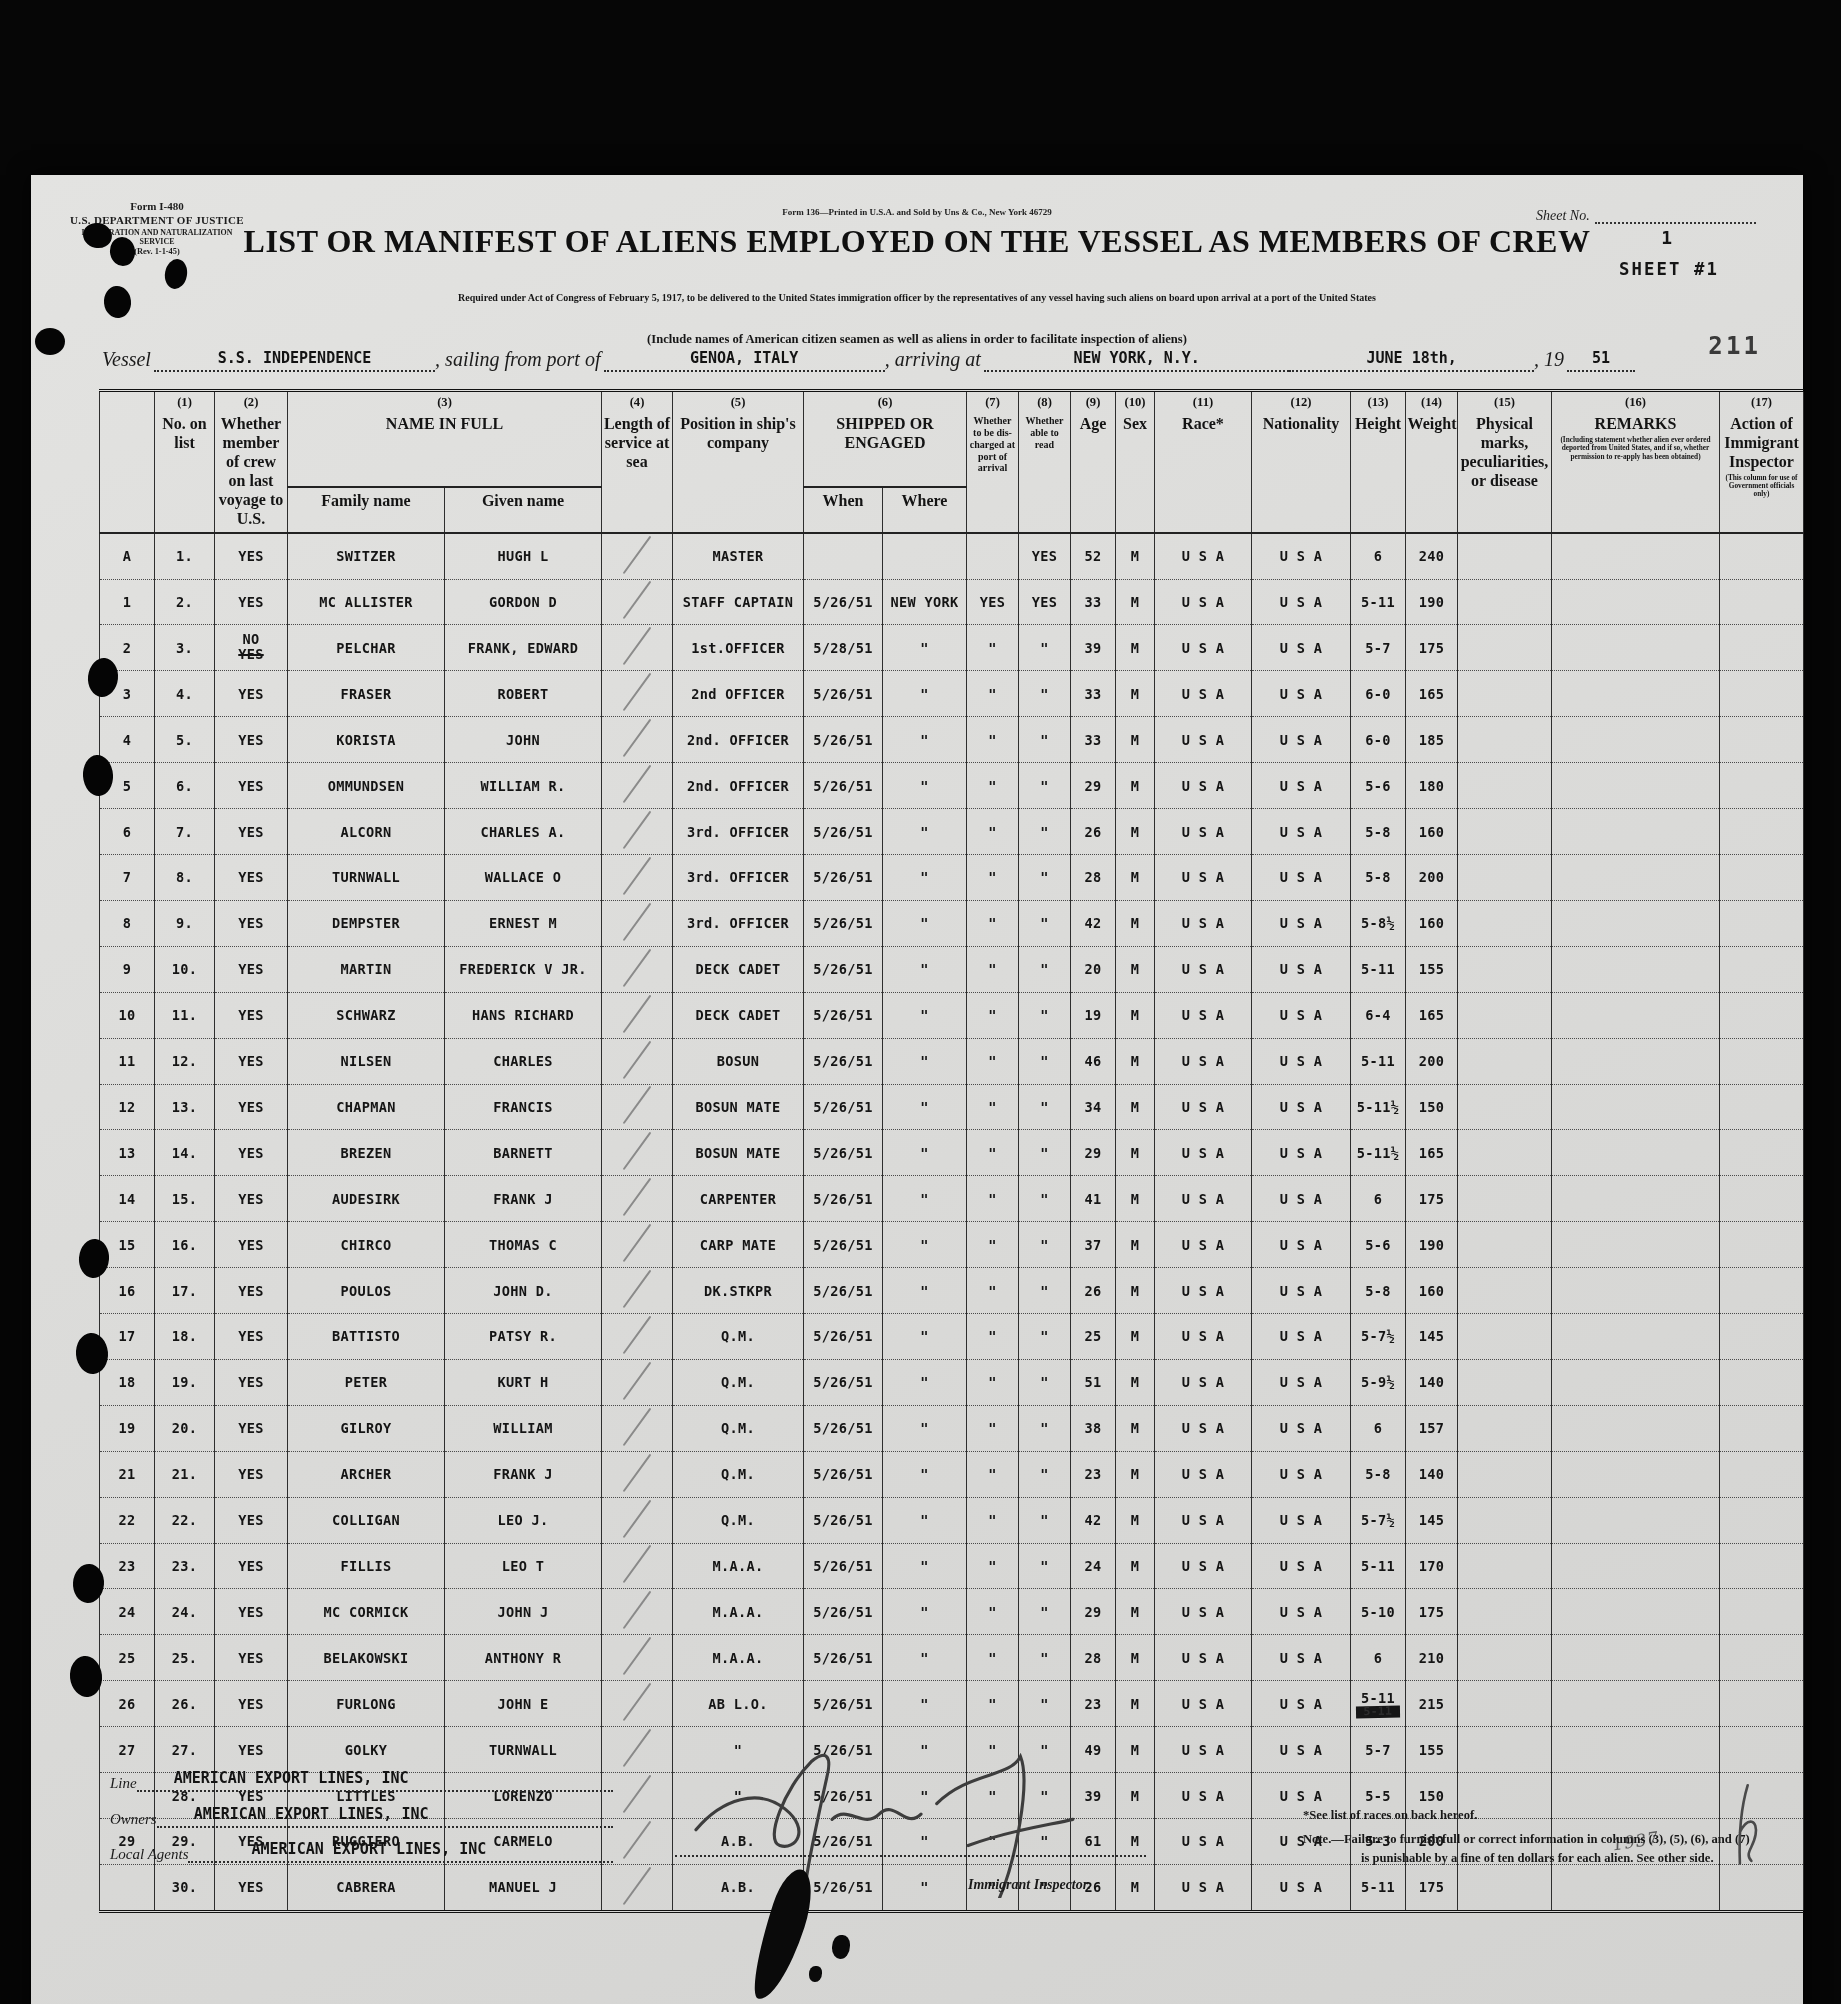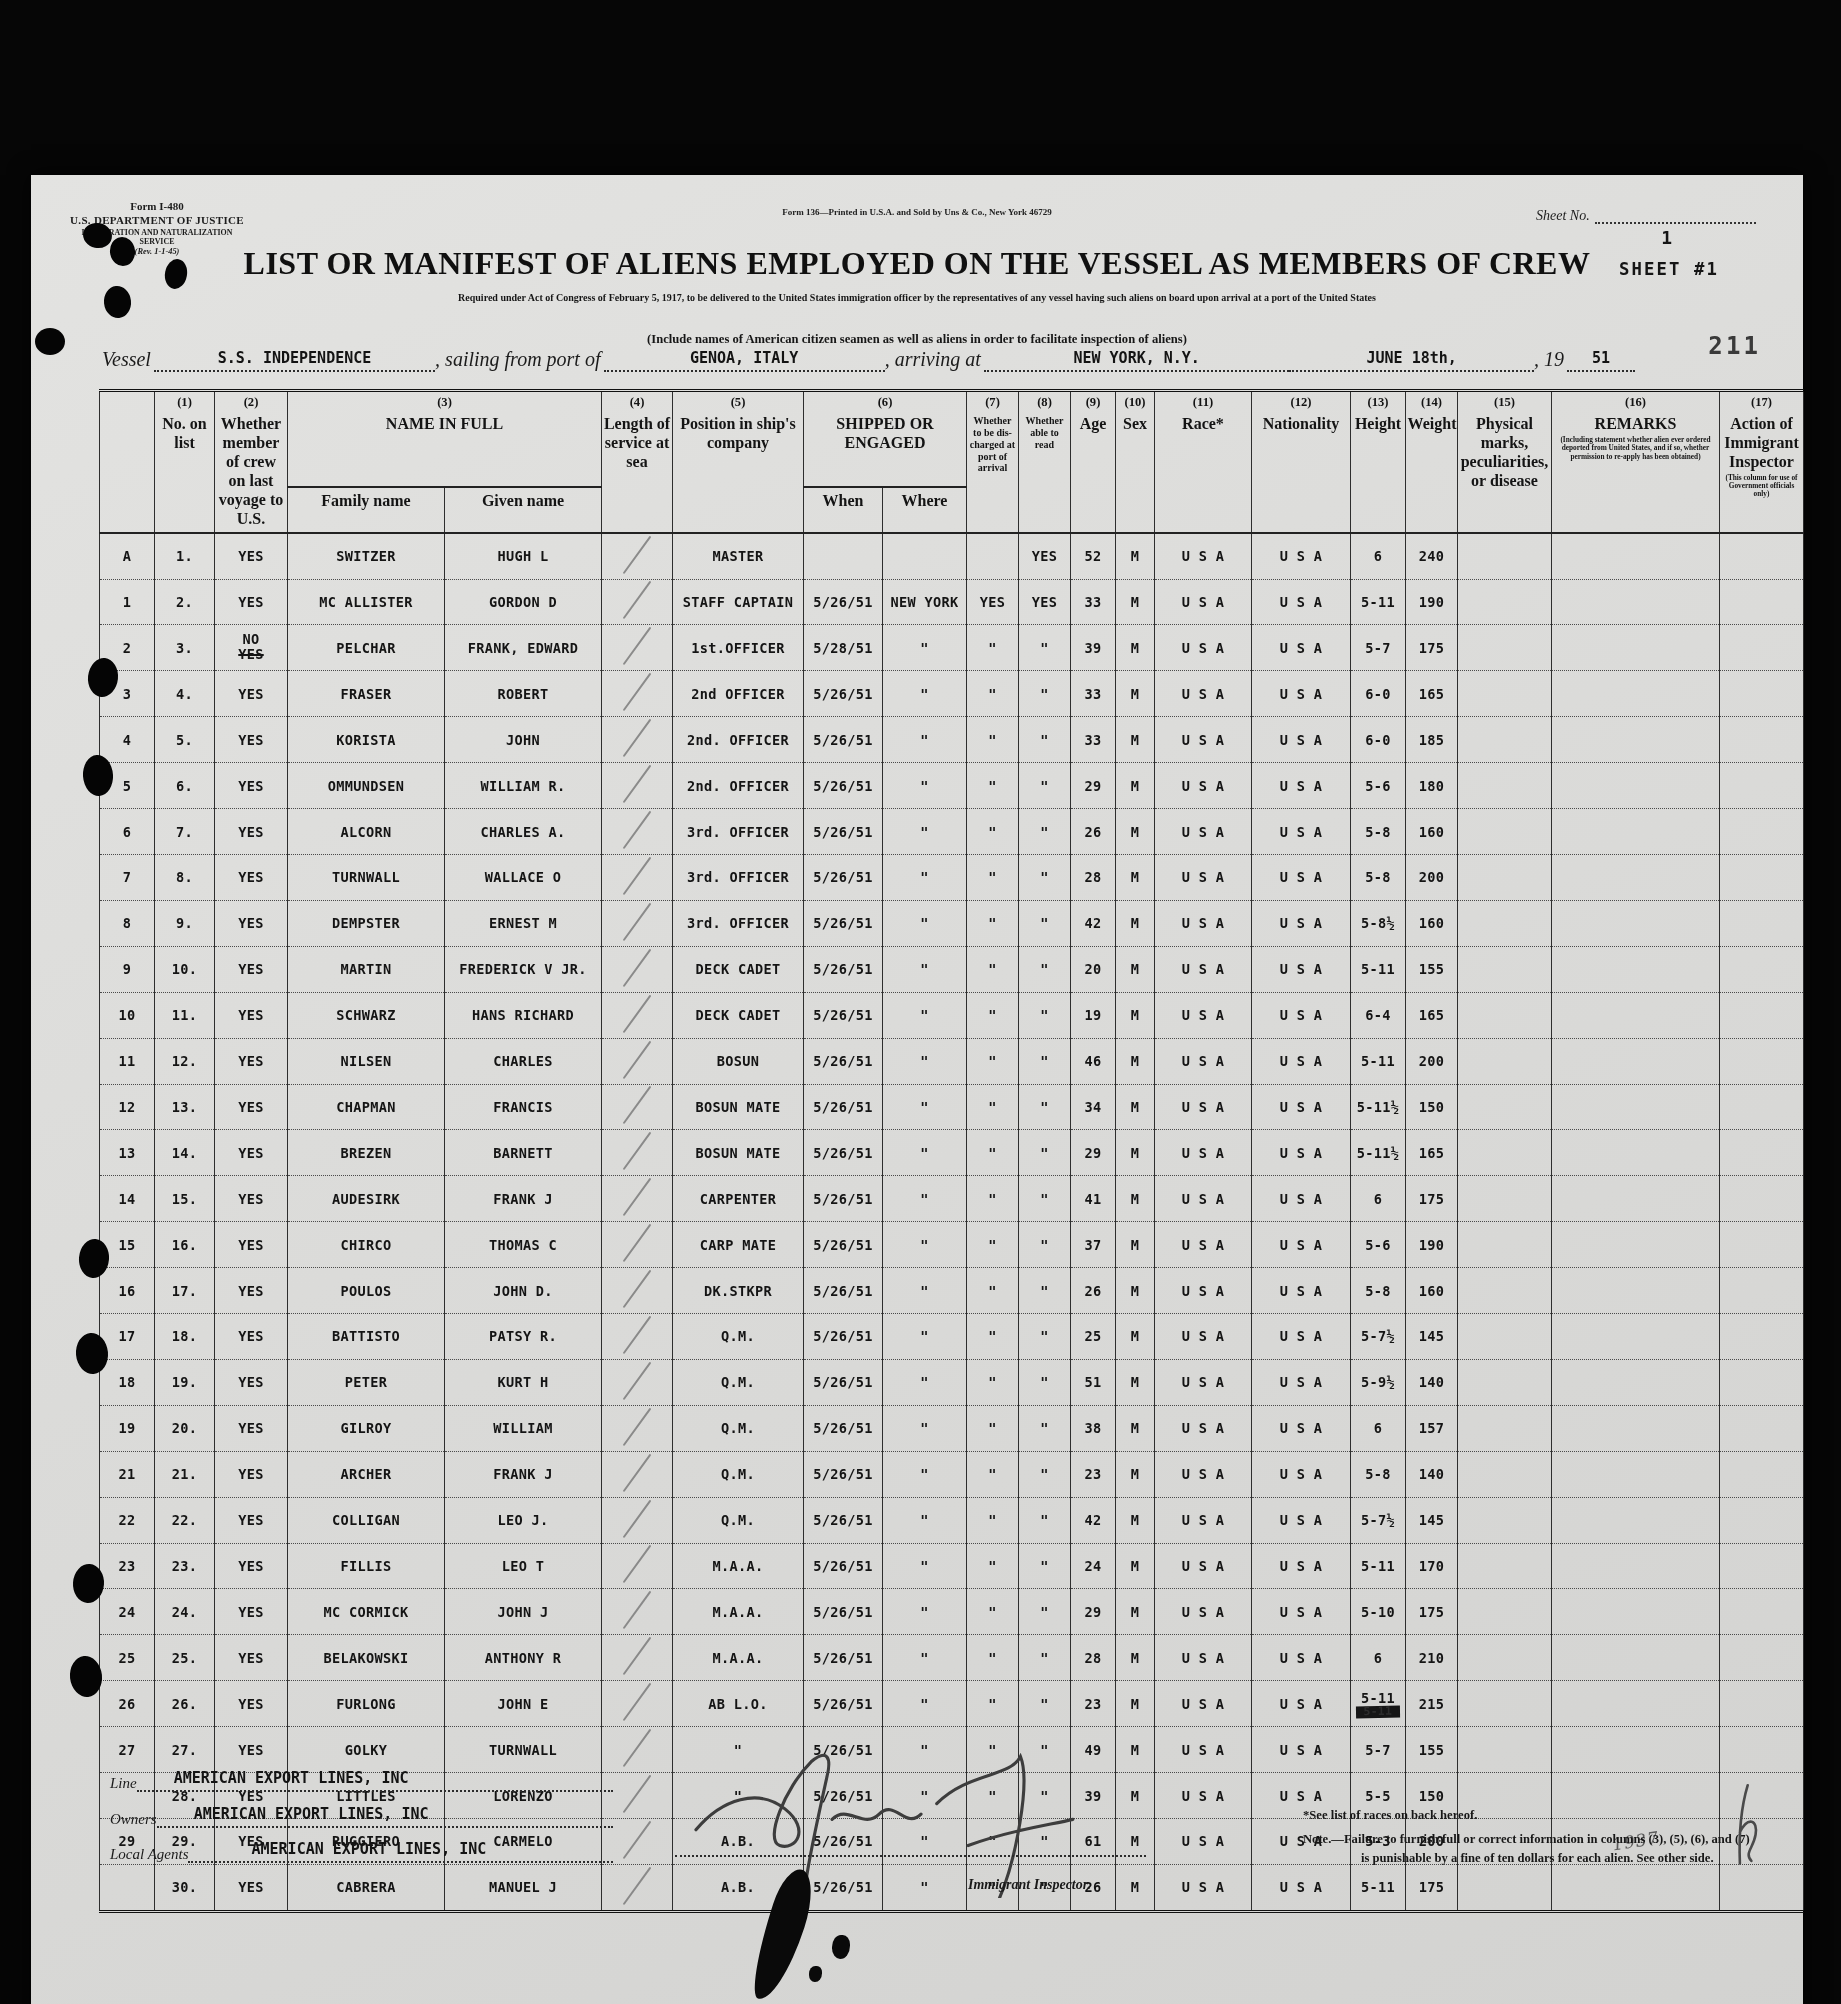--- a/index.html
+++ b/index.html
@@ -14,29 +14,29 @@
     background:linear-gradient(155deg,#e3e3e1 0%,#dbdbd9 45%,#d2d2d0 100%);
     box-shadow:0 0 21px rgba(0,0,0,.8);
   }
   
   .hole{position:absolute;background:#050505;border-radius:50%;}
   
   .form-id{position:absolute;left:37px;top:25px;width:178px;text-align:center;line-height:1.25;color:#1c1c1c;}
   .form-id .l1{font-weight:700;font-size:11px;}
   .form-id .l2{font-weight:700;font-size:11px;letter-spacing:0.3px;}
   .form-id .l3{font-weight:700;font-size:7.9px;}
-  .form-id .l4{font-weight:700;font-size:8.4px;font-style:italic;}
+  .form-id .l4{font-weight:700;font-size:8.4px;}
   .printer-note{position:absolute;left:0;right:0;top:32px;text-align:center;font-size:9px;font-weight:700;color:#222;}
   .sheet-no{position:absolute;right:47px;top:31px;width:220px;font-style:italic;font-size:14px;color:#1d1d1d;display:flex;align-items:flex-end;}
   .sheet-no .dots{flex:1;border-bottom:2.1px dotted #333;margin-left:5.2px;height:15.7px;}
   .stamp{font-family:"DejaVu Sans Mono",monospace;font-weight:700;color:#151515;}
   .stamp-1{position:absolute;right:131px;top:52px;font-size:18px;}
   .sheet-stamp{position:absolute;right:84px;top:84px;font-size:17.3px;letter-spacing:2.1px;}
   .stamp-211{position:absolute;right:42px;top:157px;font-size:24px;letter-spacing:3.1px;color:#3a3a3a;}
-  .title{position:absolute;left:0;right:0;top:70px;text-align:center;font-weight:700;font-size:32px;letter-spacing:0.5px;color:#101010;white-space:nowrap;}
+  .title{position:absolute;left:0;right:0;top:48px;text-align:center;font-weight:700;font-size:32px;letter-spacing:0.5px;color:#101010;white-space:nowrap;}
   .subtitle{position:absolute;left:157px;right:157px;top:117px;text-align:center;font-weight:700;font-size:10px;line-height:1.2;color:#161616;}
   .subtitle2{position:absolute;left:157px;right:157px;top:157px;text-align:center;font-weight:700;font-size:12.6px;color:#161616;}
   
   .vessel-row{position:absolute;left:71px;right:168px;top:173px;display:flex;align-items:flex-end;font-style:italic;font-size:20px;color:#1b1b1b;}
   .vessel-row .lbl{white-space:nowrap;padding:0 3.1px 1px 0;}
   .fill{border-bottom:2.1px dotted #2b2b2b;text-align:center;font-style:normal;
         font-family:"DejaVu Sans Mono",monospace;font-weight:700;font-size:15px;
         padding-bottom:3.1px;white-space:nowrap;color:#131313;}
   .f-vessel{flex:1.15;} .f-port{flex:1.15;} .f-arrive{flex:1.25;} .f-date{flex:1.0;} 
   .f-year{width:68px;}

